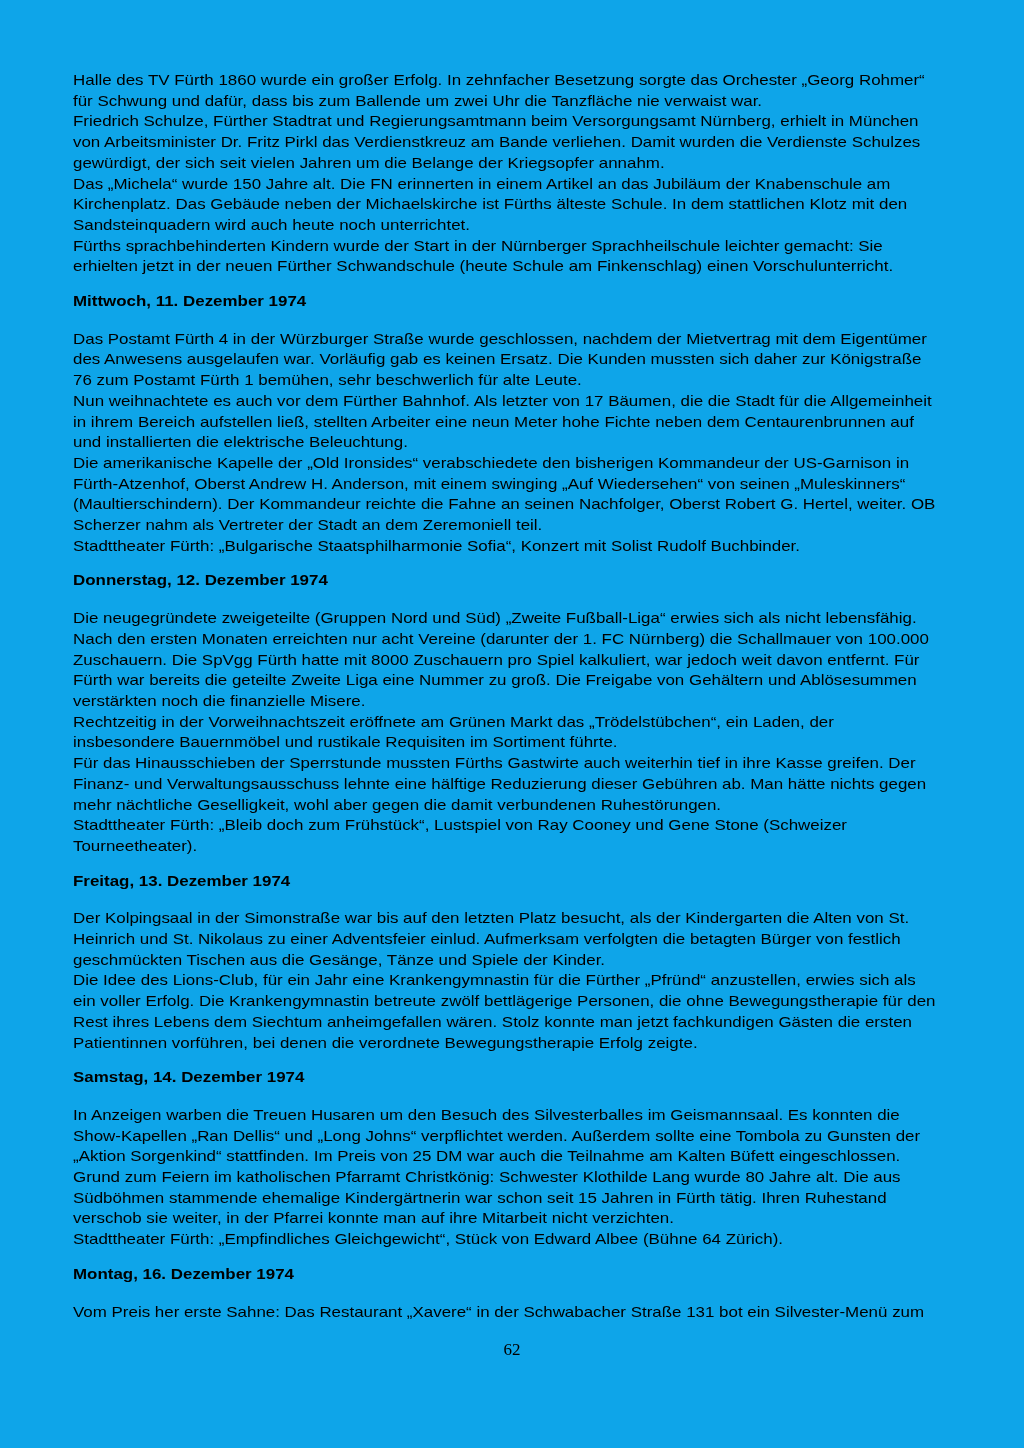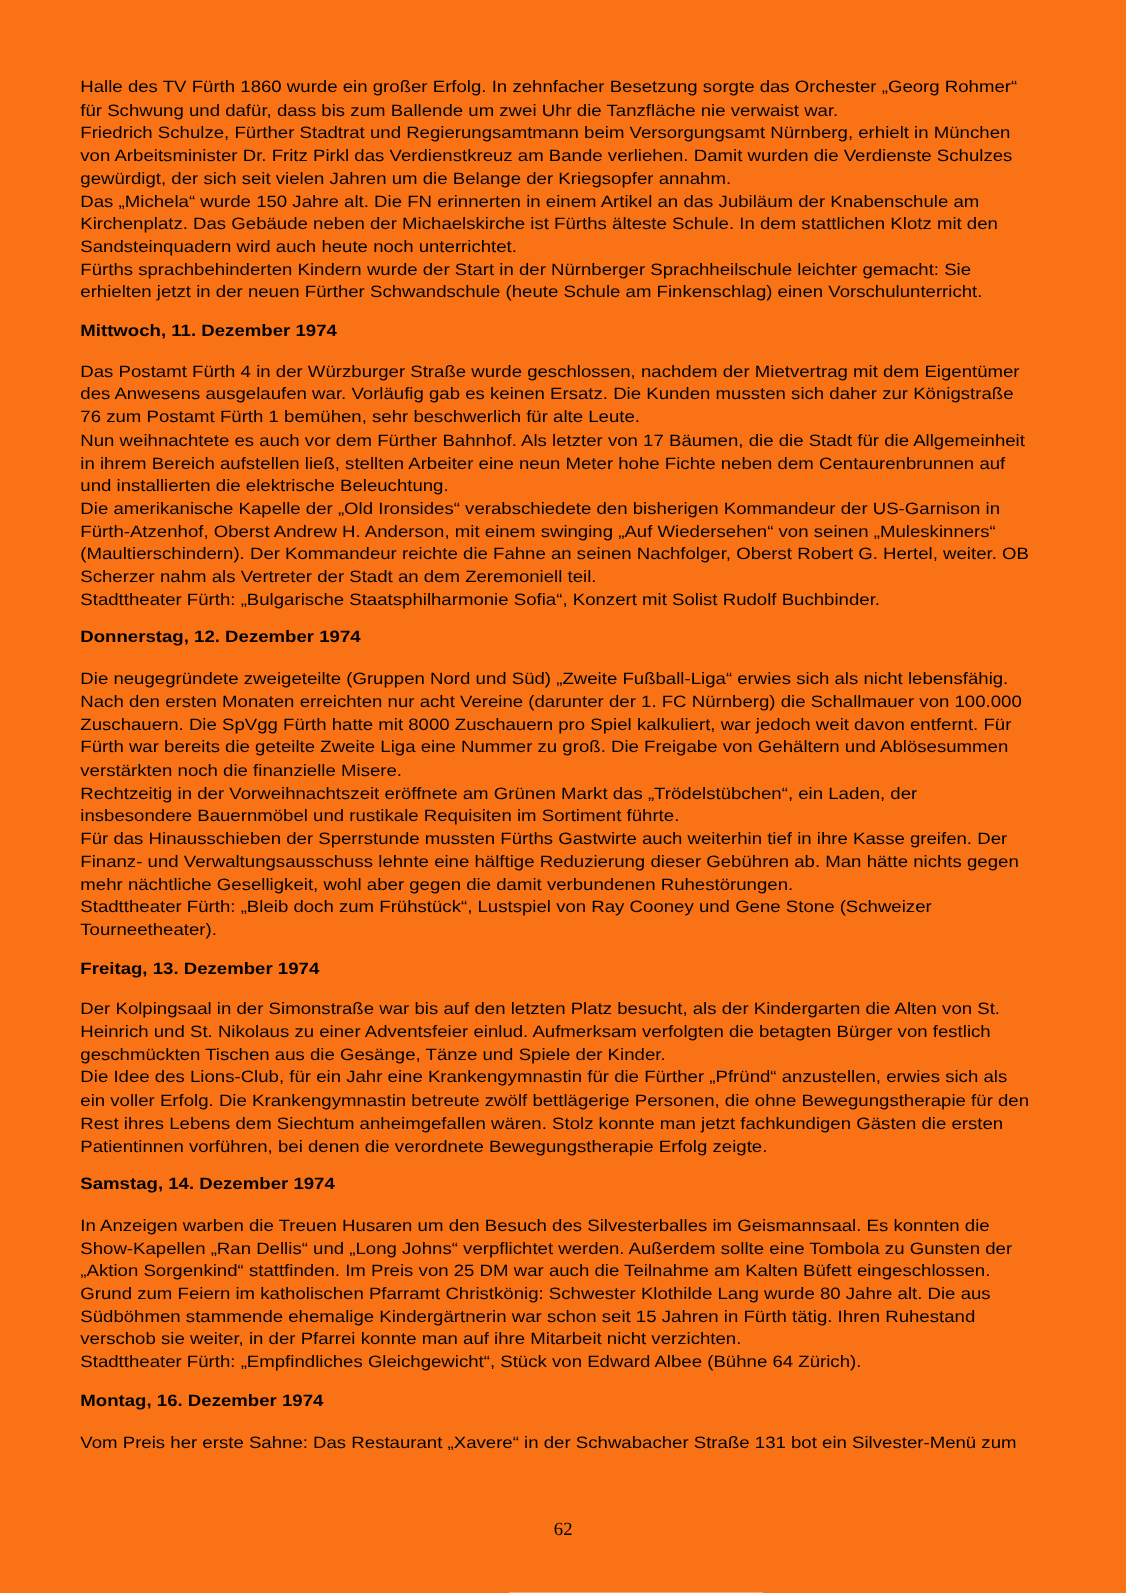--- a/index.html
+++ b/index.html
@@ -4,21 +4,21 @@
 <style>
   html, body {
     margin: 0;
     padding: 0;
     background: #ffffff;
   }
   .page {
     position: relative;
     width: 1024px;
     height: 1448px;
-    background: #f97316;
+    background: #0ea5e9;
     overflow: hidden;
   }
   .doc {
     position: absolute;
     left: 73px;
     top: 70px;
     width: 768px;
     transform: scaleX(1.128);
     transform-origin: 0 0;
     font-family: "Liberation Sans", "DejaVu Sans", sans-serif;
@@ -40,21 +40,21 @@
     font-family: "Liberation Sans", "DejaVu Sans", sans-serif;
     font-size: 15px;
     line-height: 20.7px;
     font-weight: 700;
     margin: 14px 0 17px 0;
     padding: 0;
   }
   .pagenum {
     position: absolute;
     left: 0;
-    top: 1380px;
+    top: 1340px;
     width: 100%;
     text-align: center;
     font-family: "Liberation Serif", "DejaVu Serif", serif;
     font-size: 17px;
     color: #000000;
   }
 </style>
 </head>
 <body>
 

